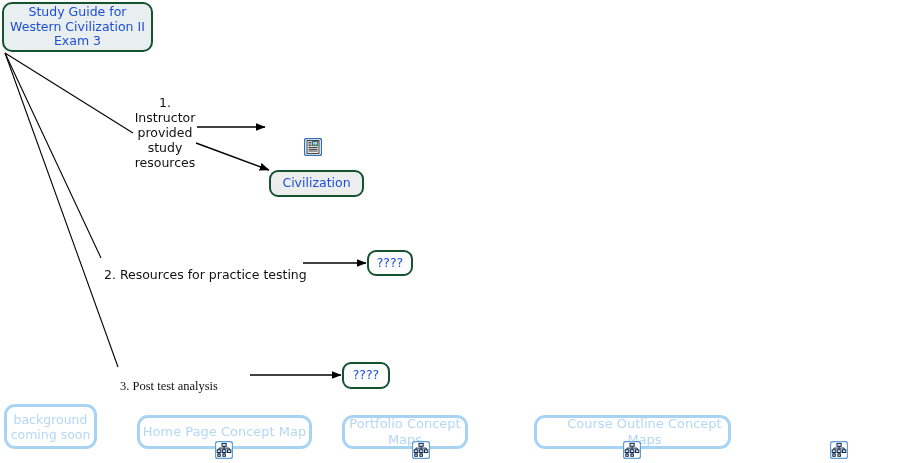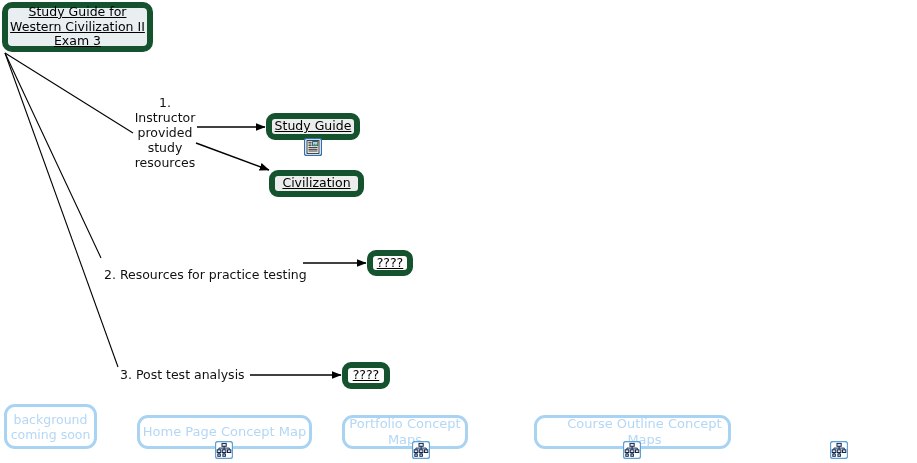--- a/index.html
+++ b/index.html
@@ -34,26 +34,25 @@
   }
 
   
   .node {
     position: absolute;
     box-sizing: border-box;
     display: flex;
     align-items: center;
     justify-content: center;
     text-align: center;
-    border: 6px solid #14532d;
+    border: 2px solid #14532d;
     border-radius: 9px;
-    color: #000000;
+    color: #1d4ed8;
     line-height: 1.18;
     white-space: pre-line;
-    text-decoration: underline;
   }
 
   .node.root {
     background: #e9eff1;
     font-size: 12.5px;
     border-radius: 10px;
   }
   .node.shaded {
     background: #eceeee;
     font-size: 12.5px;
@@ -134,21 +133,20 @@
 
     <line x1="303" y1="263" x2="366" y2="263" stroke="#000000" stroke-width="1.4" marker-end="url(#arrowhead)"></line>
 
     <line x1="250" y1="375" x2="341" y2="375" stroke="#000000" stroke-width="1.4" marker-end="url(#arrowhead)"></line>
   </svg>
 
   <div class="node root" style="left:2px; top:2px; width:151px; height:50px;">Study Guide for
 Western Civilization II
 Exam 3</div>
 
-  <div class="node shaded" style="left:266px; top:113px; width:94px; height:27px;">Study Guide</div>
 
   <span class="res-icon" style="left:304px; top:138px;">
     <svg viewBox="0 0 18 18" width="18" height="18">
       <rect x="0.5" y="0.5" width="17" height="17" rx="2" fill="#ffffff" stroke="#2f6fb5" stroke-width="1.4"></rect>
       <rect x="3" y="2.6" width="12" height="12.8" fill="#ffffff" stroke="#333333" stroke-width="1"></rect>
       <rect x="8.6" y="3.6" width="5.2" height="4.2" fill="#9fd3f0" stroke="#1a3d63" stroke-width="0.8"></rect>
       <circle cx="12.6" cy="4.8" r="0.7" fill="#f0e14a"></circle>
       <path d="M9.1,7.5 L10.6,5.4 L11.8,7.0 L12.6,6.2 L13.6,7.5 z" fill="#3f9a45"></path>
       <line x1="4.4" y1="4.3" x2="7.6" y2="4.3" stroke="#1a1a1a" stroke-width="0.9"></line>
       <line x1="4.4" y1="6.0" x2="7.6" y2="6.0" stroke="#1a1a1a" stroke-width="0.9"></line>
@@ -166,21 +164,21 @@
   <div class="node plain" style="left:342px; top:362px; width:48px; height:27px;">????</div>
 
   <div class="linklabel" style="left:126px; top:95px; width:78px;">1.
 Instructor
 provided
 study
 resources</div>
 
   <div class="linklabel inline" style="left:104px; top:256px;">2. Resources for practice testing</div>
 
-  <div class="linklabel inline" style="left:120px; top:356px;">3. Post test analysis</div>
+  <div class="linklabel inline" style="left:120px; top:368px;font-family:Liberation Serif, serif;">3. Post test analysis</div>
 
   <div class="navbtn twoline" style="left:4px; top:404px; width:93px; height:45px;">background
 coming soon</div>
 
   <div class="navbtn" style="left:137px; top:415px; width:175px; height:34px;">Home Page Concept Map</div>
   <span class="nav-icon" style="left:215px; top:441px;">
     <svg viewBox="0 0 18 18" width="18" height="18">
       <rect x="0.5" y="0.5" width="17" height="17" rx="2.5" fill="#ffffff" stroke="#5f9fd6" stroke-width="1.3"></rect>
       <rect x="7" y="2.4" width="4.2" height="2.9" fill="#dfe9f5" stroke="#10274a" stroke-width="1"></rect>
       <line x1="9.1" y1="5.3" x2="9.1" y2="7.1" stroke="#10274a" stroke-width="1"></line>

